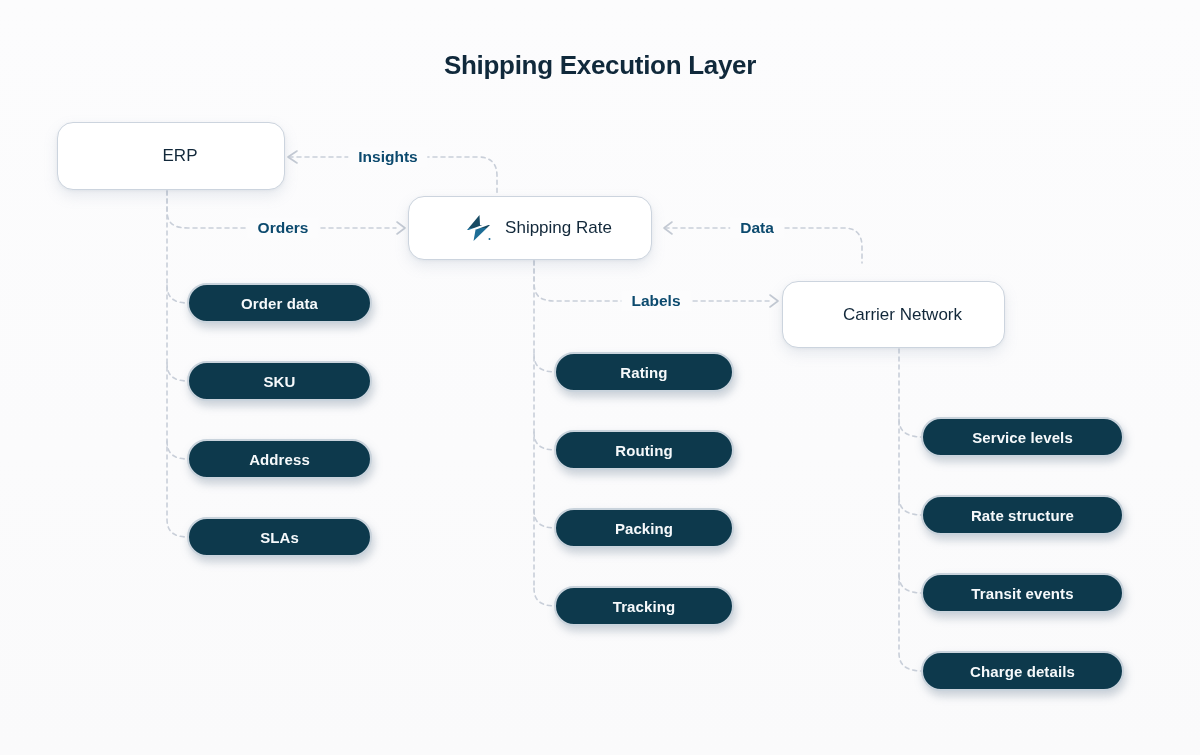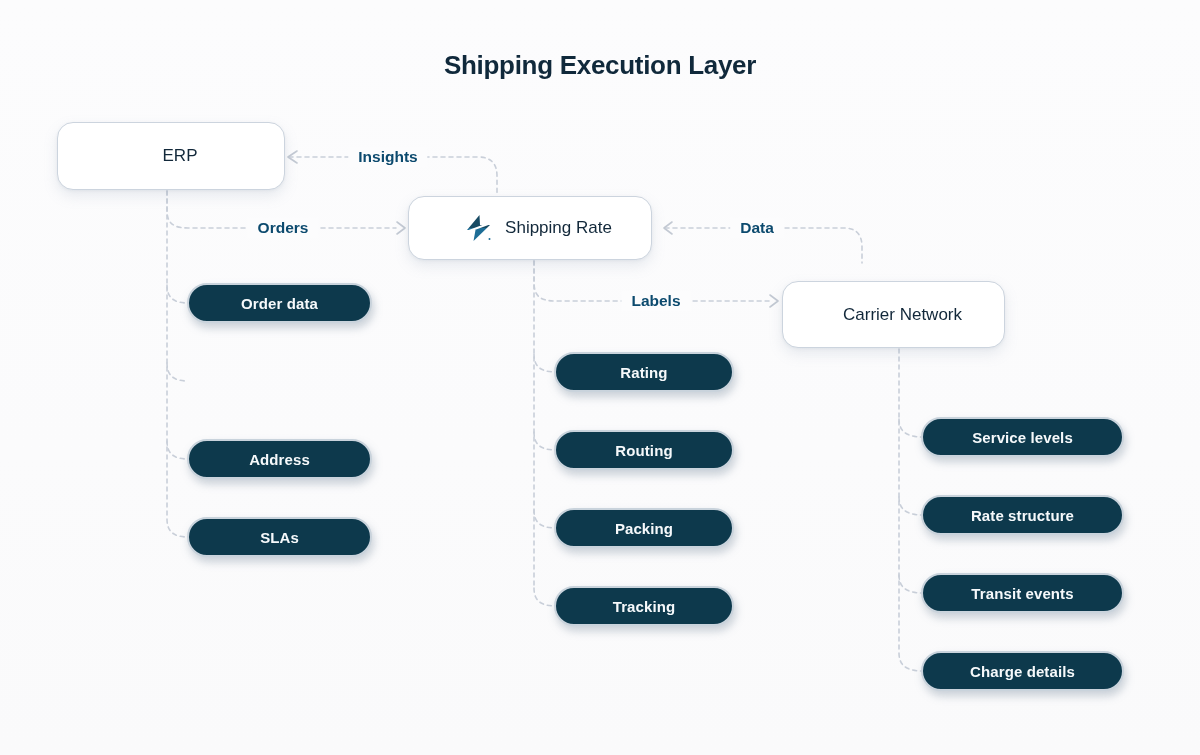--- a/index.html
+++ b/index.html
@@ -111,20 +111,21 @@
       </svg>
     </span>
     <span>Shipping Rate</span>
   </div>
 
   <div class="box box-carrier">
     <span>Carrier Network</span>
   </div>
 
   <div class="pill" style="left:187px; top:283px; width:185px;">Order data</div>
+  <div class="pill" style="left:187px; top:361px; width:185px;">SKU</div>
   <div class="pill" style="left:187px; top:439px; width:185px;">Address</div>
   <div class="pill" style="left:187px; top:517px; width:185px;">SLAs</div>
 
   <div class="pill" style="left:554px; top:352px; width:180px;">Rating</div>
   <div class="pill" style="left:554px; top:430px; width:180px;">Routing</div>
   <div class="pill" style="left:554px; top:508px; width:180px;">Packing</div>
   <div class="pill" style="left:554px; top:586px; width:180px;">Tracking</div>
 
   <div class="pill" style="left:921px; top:417px; width:203px;text-align:right;">Service levels</div>
   <div class="pill" style="left:921px; top:495px; width:203px;">Rate structure</div>

